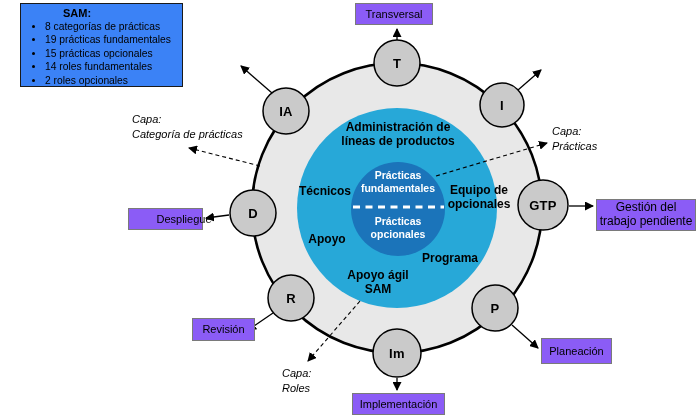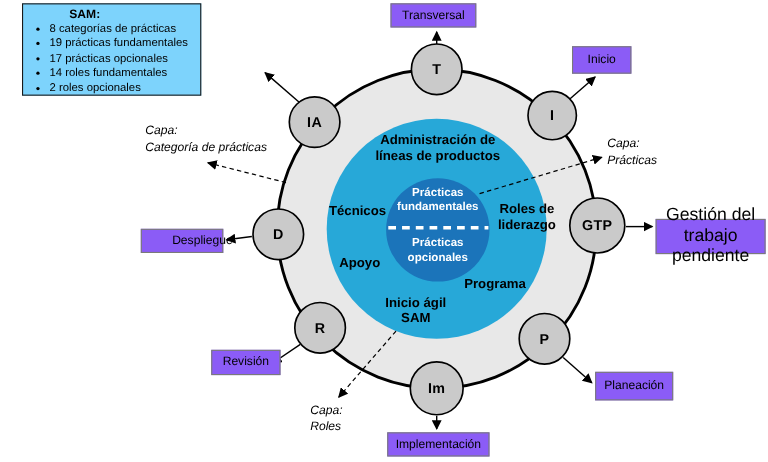--- a/index.html
+++ b/index.html
@@ -3,21 +3,21 @@
 <meta charset="utf-8">
 <style>
   html,body{margin:0;padding:0;background:#ffffff;}
   .stage{
     position:relative;width:698px;height:420px;background:#ffffff;overflow:hidden;
     font-family:"Liberation Sans", sans-serif;color:#000;
   }
   .stage svg{position:absolute;left:0;top:0;}
   .legend{
     position:absolute;left:20px;top:3px;width:163px;height:84px;
-    background:#7dd3fc;border:1.6px solid #1a1a1a;box-sizing:border-box;padding:2px 2px 0 0;
+    background:#3b82f6;border:1.6px solid #1a1a1a;box-sizing:border-box;padding:2px 2px 0 0;
   }
   .legend-title{font-size:11px;font-weight:bold;margin:1px 0 0 42px;}
   .legend ul{margin:1px 0 0 0;padding-left:24px;font-size:10.3px;line-height:1.31;}
   .legend li{padding:0;margin:0;}
   .ext-box{
     position:absolute;background:#8b5cf6;border:1px solid #7a7a7a;box-sizing:border-box;
     display:flex;align-items:center;justify-content:center;text-align:center;
     font-size:11px;line-height:1.15;padding:1px 2px;
   }
   .node-letter{
@@ -73,49 +73,48 @@
     <circle cx="291" cy="298" r="23" fill="#CACACA" stroke="#000" stroke-width="1.5"></circle>
     <circle cx="253" cy="213" r="23" fill="#CACACA" stroke="#000" stroke-width="1.5"></circle>
     <circle cx="286" cy="111" r="23" fill="#CACACA" stroke="#000" stroke-width="1.5"></circle>
   </svg>
 
   <div class="legend">
     <div class="legend-title">SAM:</div>
     <ul>
       <li>8 categorías de prácticas</li>
       <li>19 prácticas fundamentales</li>
-      <li>17 prácticas opcionales</li>
+      <li>15 prácticas opcionales</li>
       <li>14 roles fundamentales</li>
       <li>2 roles opcionales</li>
     </ul>
   </div>
 
   <div class="ext-box" style="left:355px;top:3px;width:78px;height:22px;">Transversal</div>
-  <div class="ext-box" style="left:520px;top:42px;width:54px;height:25px;">Inicio</div>
-  <div class="ext-box" style="left:596px;top:199px;width:100px;height:32px;font-size:16px;">Gestión del trabajo pendiente</div>
+  <div class="ext-box" style="left:596px;top:199px;width:100px;height:32px;font-size:12px;">Gestión del trabajo pendiente</div>
   <div class="ext-box" style="left:541px;top:338px;width:71px;height:26px;">Planeación</div>
   <div class="ext-box" style="left:352px;top:393px;width:93px;height:22px;">Implementación</div>
   <div class="ext-box" style="left:192px;top:318px;width:63px;height:23px;">Revisión</div>
   <div class="ext-box" style="left:128px;top:208px;width:75px;height:22px;padding-left:39px;">Despliegue</div>
 
   <div class="node-letter" style="left:397px;top:63px;">T</div>
   <div class="node-letter" style="left:502px;top:105px;">I</div>
   <div class="node-letter" style="left:543px;top:205px;">GTP</div>
   <div class="node-letter" style="left:495px;top:308px;">P</div>
   <div class="node-letter" style="left:397px;top:353px;">Im</div>
   <div class="node-letter" style="left:291px;top:298px;">R</div>
   <div class="node-letter" style="left:253px;top:213px;">D</div>
   <div class="node-letter" style="left:286px;top:111px;">IA</div>
 
   <div class="center-label" style="left:338px;top:120px;width:120px;">Administración de líneas de productos</div>
   <div class="center-label" style="left:295px;top:184px;width:60px;">Técnicos</div>
-  <div class="center-label" style="left:447px;top:183px;width:64px;">Roles de liderazgo</div>
+  <div class="center-label" style="left:447px;top:183px;width:64px;">Equipo de opcionales</div>
   <div class="center-label" style="left:302px;top:232px;width:50px;">Apoyo</div>
   <div class="center-label" style="left:415px;top:251px;width:70px;">Programa</div>
-  <div class="center-label" style="left:346px;top:268px;width:64px;">Inicio ágil SAM</div>
+  <div class="center-label" style="left:346px;top:268px;width:64px;">Apoyo ágil SAM</div>
 
   <div class="inner-label" style="left:356px;top:215px;width:84px;">Prácticas opcionales</div>
   <div class="inner-label" style="left:356px;top:169px;width:84px;">Prácticas fundamentales</div>
 
   <div class="capa" style="left:132px;top:112px;">Capa:
 Categoría de prácticas</div>
   <div class="capa" style="left:552px;top:124px;">Capa:
 Prácticas</div>
   <div class="capa" style="left:282px;top:366px;">Capa:
 Roles</div>

